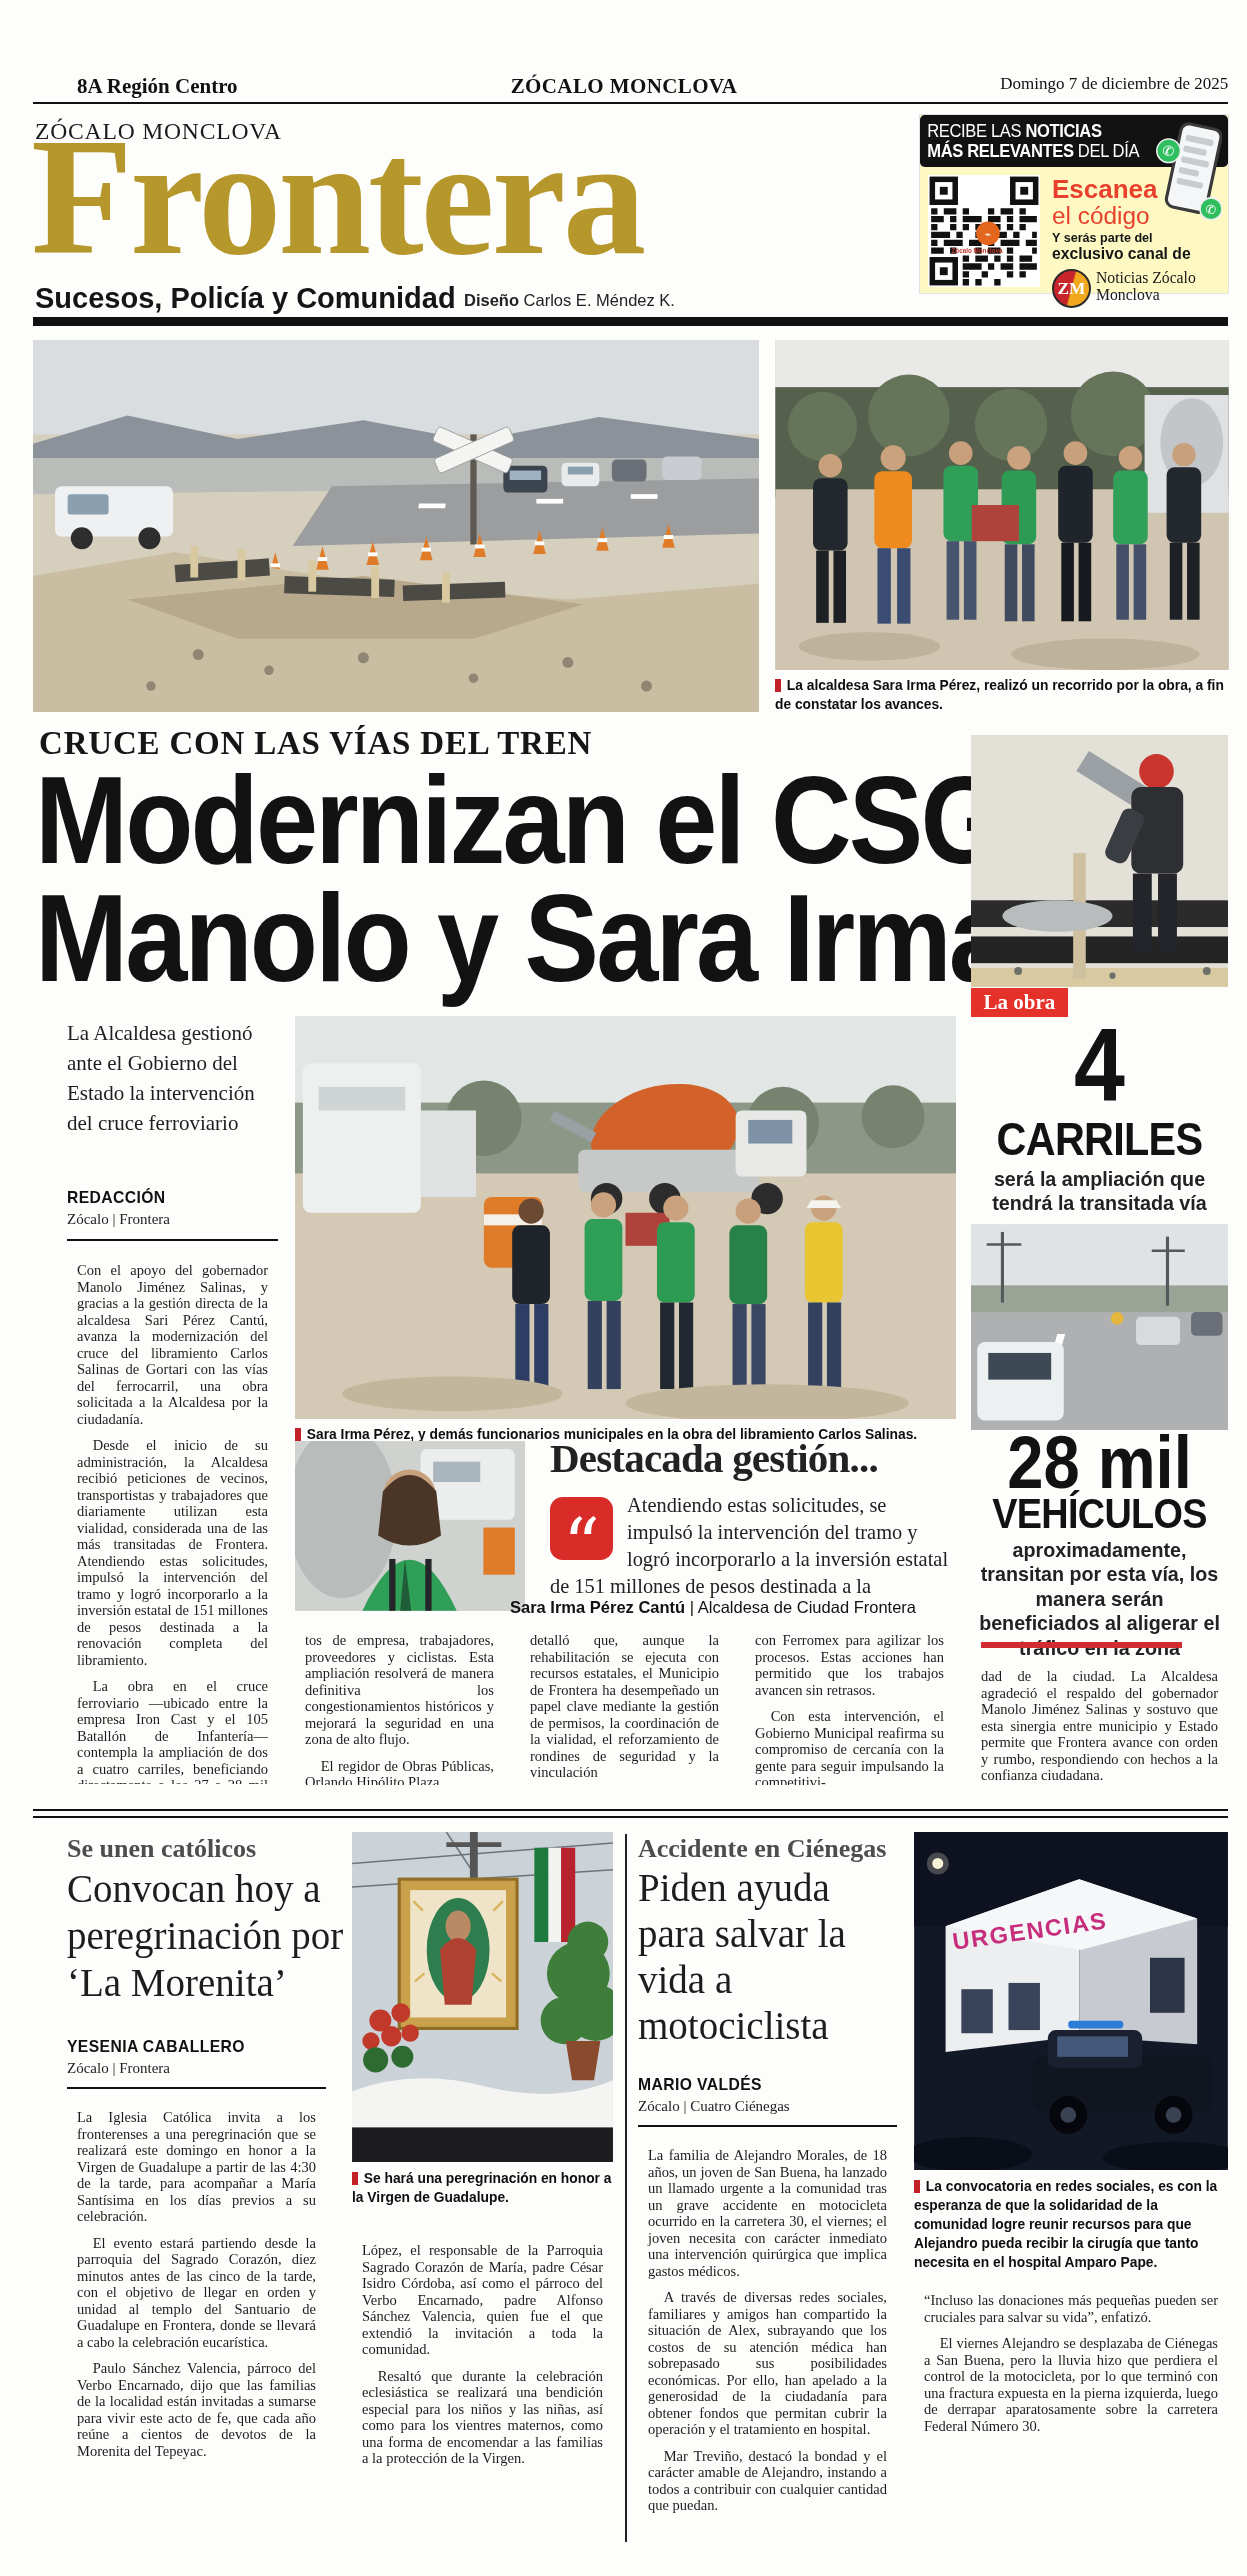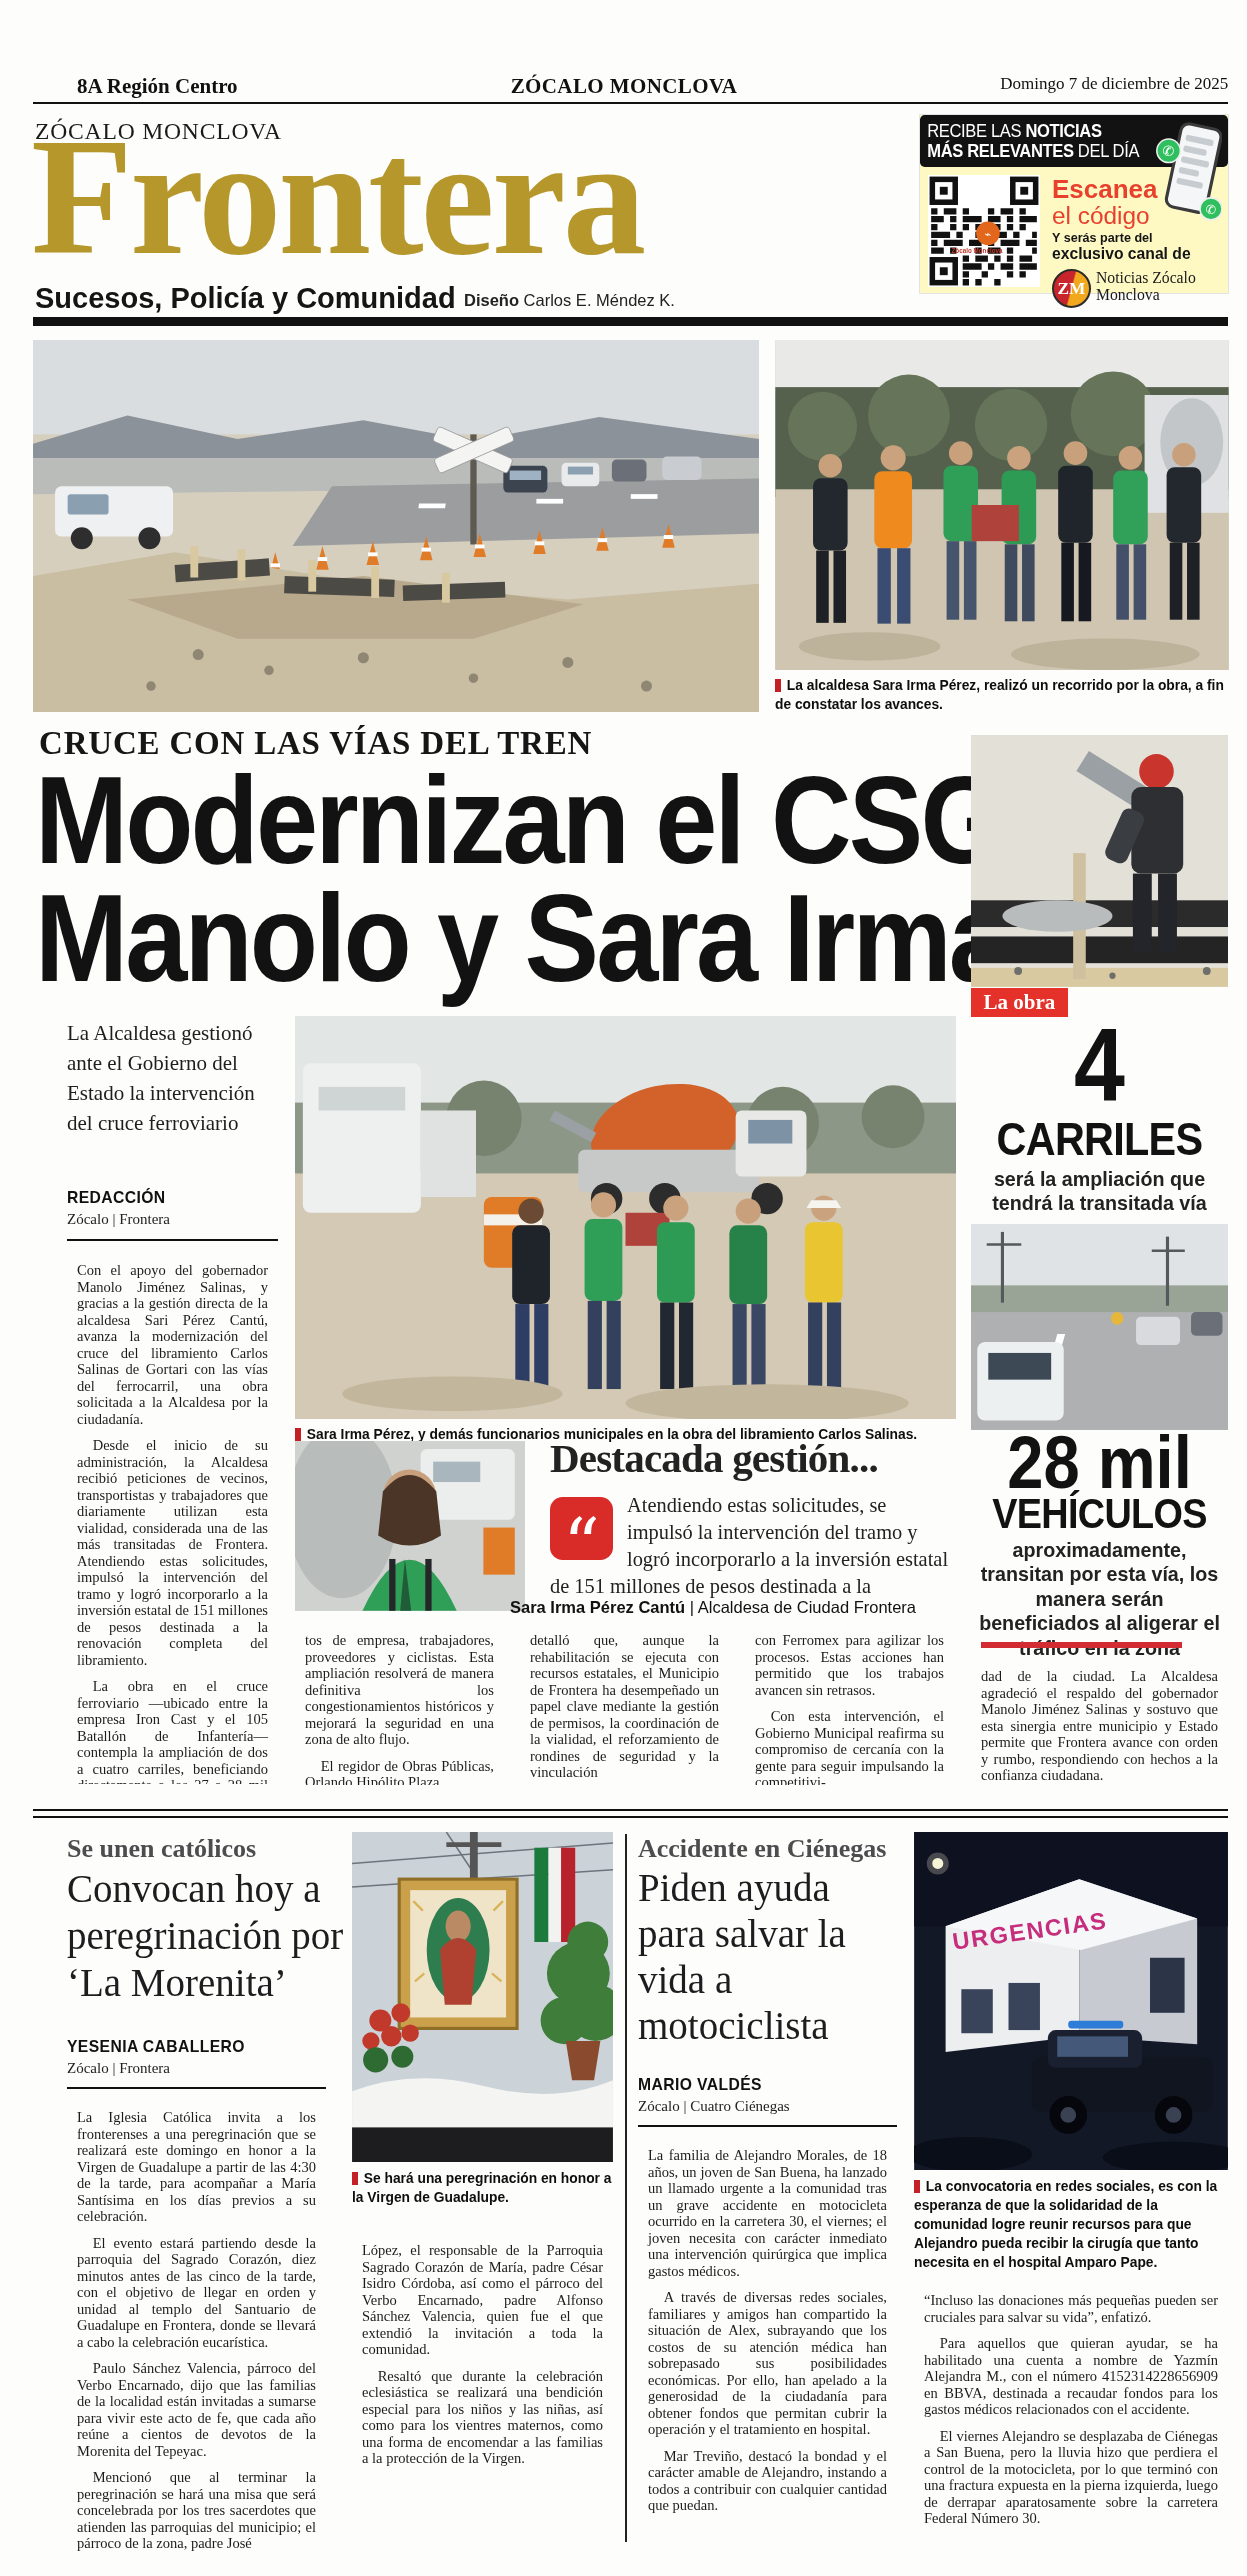--- a/index.html
+++ b/index.html
@@ -475,21 +475,20 @@
 
   <div class="abs kicker-sub" style="left:67px;top:1834px;font-size:26px;">Se unen católicos</div>
   <div class="abs story-headline" style="left:67px;top:1865px;width:291px;font-size:39px;line-height:47px;">Convocan hoy a peregrinación por ‘La Morenita’</div>
   <div class="abs byline-name" style="left:67px;top:2038px;">YESENIA CABALLERO</div>
   <div class="abs byline-org" style="left:67px;top:2060px;">Zócalo | Frontera</div>
   <div class="abs rule" style="left:67px;top:2087px;width:259px;height:1.6px;"></div>
   <div class="body-col" style="left:67px;top:2099px;width:259px;height:464px;">
     <p>La Iglesia Católica invita a los fronterenses a una peregrinación que se realizará este domingo en honor a la Virgen de Guadalupe a partir de las 4:30 de la tarde, para acompañar a María Santísima en los días previos a su celebración.</p>
     <p>El evento estará partiendo desde la parroquia del Sagrado Corazón, diez minutos antes de las cinco de la tarde, con el objetivo de llegar en orden y unidad al templo del Santuario de Guadalupe en Frontera, donde se llevará a cabo la celebración eucarística.</p>
     <p>Paulo Sánchez Valencia, párroco del Verbo Encarnado, dijo que las familias de la localidad están invitadas a sumarse para vivir este acto de fe, que cada año reúne a cientos de devotos de la Morenita del Tepeyac.</p>
-    <p>Mencionó que al terminar la peregrinación se hará una misa que será concelebrada por los tres sacerdotes que atienden las parroquias del municipio; el párroco de la zona, padre José</p>
   </div>
 
   <div class="photo" style="left:352px;top:1832px;width:261px;height:330px;">
     <svg width="261" height="330" viewBox="0 0 332 420">
       <rect width="332" height="420" fill="#ccd3d8"></rect>
       <g stroke="#6d747c" stroke-width="2">
           <line x1="0" y1="40" x2="332" y2="14"></line>
           <line x1="0" y1="70" x2="332" y2="48"></line>
           <line x1="120" y1="0" x2="180" y2="90"></line>
         </g>
@@ -592,18 +591,17 @@
           <ellipse cx="330" cy="414" rx="90" ry="20"></ellipse>
         </g>
     </svg>
     <span class="abs sans" style="left:38px;top:86px;font-size:23.6px;font-weight:800;color:#c62d7c;letter-spacing:1.6px;transform:rotate(-8deg);">URGENCIAS</span>
   </div>
   <div class="abs caption" style="left:914px;top:2177px;width:314px;">
     <span class="marker"></span><span>La convocatoria en redes sociales, es con la esperanza de que la solidaridad de la comunidad logre reunir recursos para que Alejandro pueda recibir la cirugía que tanto necesita en el hospital Amparo Pape.</span>
   </div>
   <div class="body-col" style="left:914px;top:2282px;width:314px;height:283px;">
     <p>“Incluso las donaciones más pequeñas pueden ser cruciales para salvar su vida”, enfatizó.</p>
-    <p>Para aquellos que quieran ayudar, se ha habilitado una cuenta a nombre de Yazmín Alejandra M., con el número 4152314228656909 en BBVA, destinada a recaudar fondos para los gastos médicos relacionados con el accidente.</p>
     <p>El viernes Alejandro se desplazaba de Ciénegas a San Buena, pero la lluvia hizo que perdiera el control de la motocicleta, por lo que terminó con una fractura expuesta en la pierna izquierda, luego de derrapar aparatosamente sobre la carretera Federal Número 30.</p>
   </div>
 
 </div>
 
 
 </body></html>

